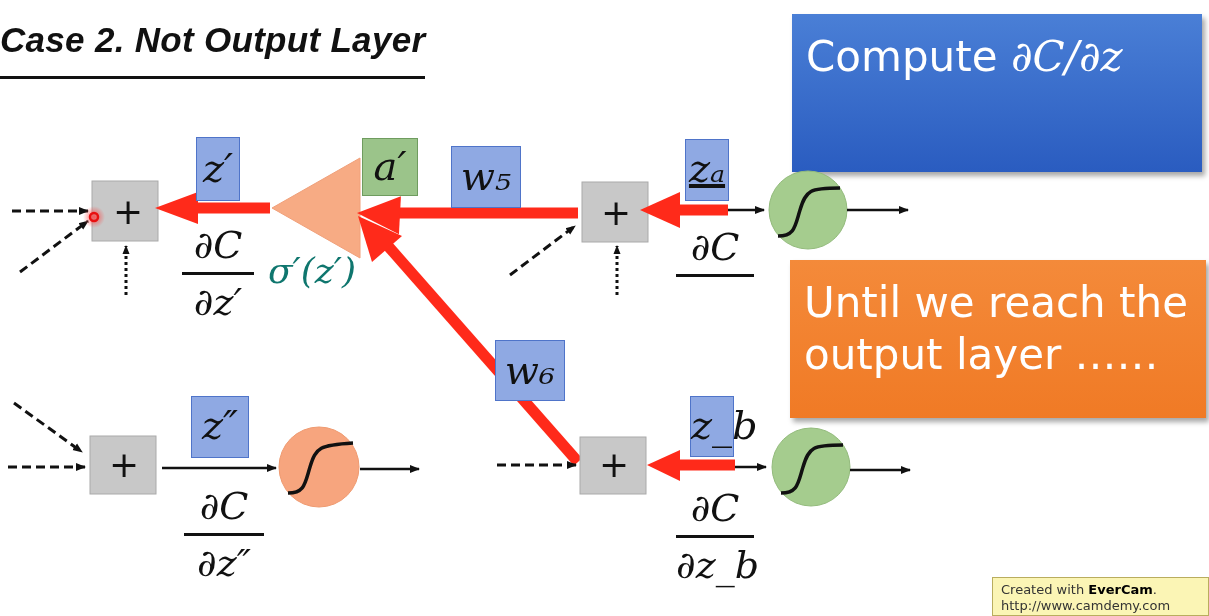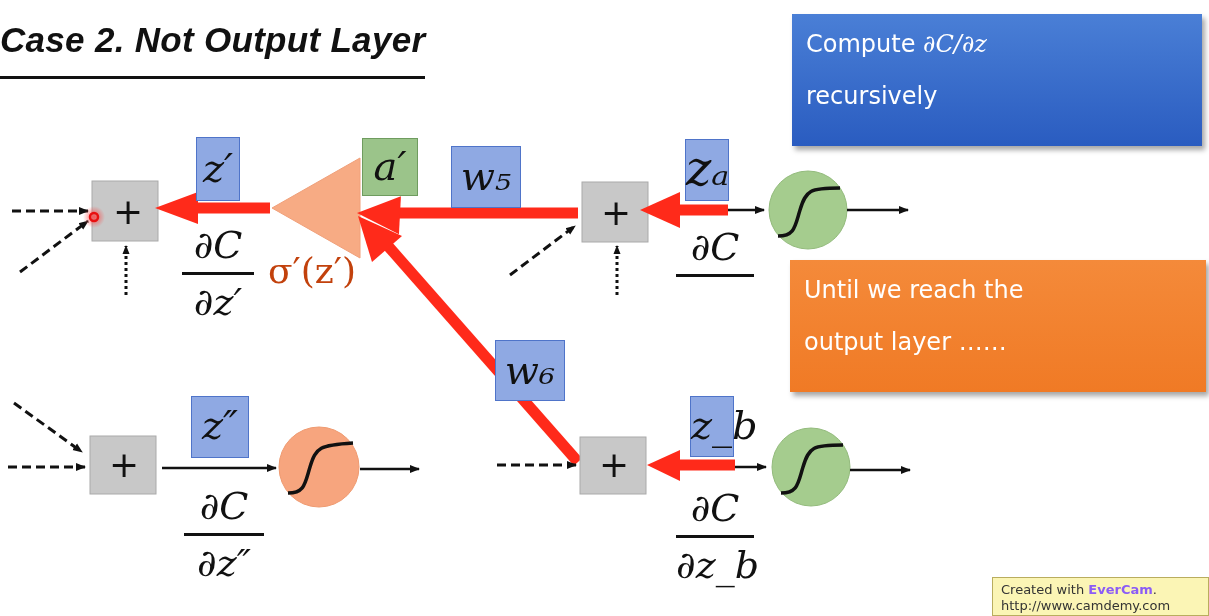--- a/index.html
+++ b/index.html
@@ -1,41 +1,40 @@
 <!DOCTYPE html>
 <html><head>
 <meta charset="utf-8">
 <style>
   html, body { margin:0; padding:0; background:#ffffff; }
   body { width:1209px; height:616px; position:relative; overflow:hidden; font-family:"DejaVu Serif", serif; }
   .title { position:absolute; left:0; top:18px; font-family:"Liberation Sans", sans-serif; font-weight:bold; font-style:italic; font-size:35px; color:#111; border-bottom:3px solid #111; padding-bottom:14px; line-height:44px; letter-spacing:0.3px; }
-  .callout { position:absolute; color:#fff; font-family:"DejaVu Sans", sans-serif; font-size:24px; line-height:52px; padding:4px 14px; box-shadow:3px 4px 5px rgba(0,0,0,0.35); }
+  .callout { position:absolute; color:#fff; font-family:"DejaVu Sans", sans-serif; font-size:42px; line-height:52px; padding:17px 14px; box-shadow:3px 4px 5px rgba(0,0,0,0.35); }
   .callout.blue { left:792px; top:14px; width:382px; height:124px; background:linear-gradient(#4a7fd6,#2a5cc0); }
   .callout.orange { left:790px; top:260px; width:388px; height:124px; background:linear-gradient(#f48a3a,#f07a25); }
   .callout .math { font-family:"DejaVu Serif", serif; font-style:italic; }
   svg { position:absolute; left:0; top:0; }
   .lbl { position:absolute; font-family:"DejaVu Serif", serif; font-style:italic; color:#111; text-align:center; }
   .box-blue { background:#8fa9e3; border:1px solid #4f74c9; }
   .box-green { background:#9bc48a; border:1px solid #6f9c5f; }
   .frac { position:absolute; font-family:"DejaVu Serif", serif; font-style:italic; font-size:38px; color:#111; text-align:center; }
   .frac .num { display:block; line-height:46px; }
   .frac .bar { display:block; height:3px; background:#111; margin:4px 0; }
   .frac .den { display:block; line-height:46px; }
-  .sigma { position:absolute; font-family:"DejaVu Serif", serif; color:#c2410c; font-size:36px; }
+  .sigma { position:absolute; font-family:"DejaVu Serif", serif; font-style:italic; color:#0f766e; font-size:36px; }
   .watermark { position:absolute; left:992px; top:577px; width:217px; height:39px; background:#fbf5b5; border:1px solid #b9ad5e; font-family:"DejaVu Sans", sans-serif; font-size:13px; color:#333; padding:4px 8px; box-sizing:border-box; line-height:16px; }
-  .watermark b { color:#8b5cf6; }
+  .watermark b { color:#000000; }
 </style>
 </head>
 <body>
 
 <div class="title">Case 2. Not Output Layer</div>
 
 <div class="callout blue">
   <span>Compute </span><span class="math">∂C/∂z</span><br>
-  <span>recursively</span>
 </div>
 
 <div class="callout orange">
   <span>Until we reach the</span><br>
   <span>output layer ……</span>
 </div>
 
 <svg width="1209" height="616">
   <defs>
     <marker id="ah" markerWidth="10" markerHeight="10" refX="9" refY="5" orient="auto" markerUnits="userSpaceOnUse">
@@ -112,21 +111,21 @@
   <text x="124" y="477" font-family="DejaVu Sans, sans-serif" font-size="36" text-anchor="middle" fill="#111">+</text>
   <line x1="162" y1="468" x2="276" y2="468" stroke="#111" stroke-width="2.5" marker-end="url(#ah)"></line>
   <circle cx="319" cy="467" r="40" fill="#f7a57e" stroke="#ef9a70"></circle>
   <path d="M288,493 C305,493 305,483 310,467 C316,447 320,445 353,443" fill="none" stroke="#111" stroke-width="3.5"></path>
   <line x1="360" y1="469" x2="419" y2="469" stroke="#111" stroke-width="2.5" marker-end="url(#ah)"></line>
 </svg>
 
 <div class="lbl box-blue" style="left:196px;top:137px;width:42px;height:62px;font-size:40px;line-height:60px;">z′</div>
 <div class="lbl box-green" style="left:362px;top:138px;width:54px;height:56px;font-size:40px;line-height:54px;">a′</div>
 <div class="lbl box-blue" style="left:451px;top:146px;width:68px;height:60px;font-size:40px;line-height:58px;">w₅</div>
-<div class="lbl box-blue" style="left:685px;top:139px;width:42px;height:60px;font-size:48px;line-height:56px;">zₐ</div>
+<div class="lbl box-blue" style="left:685px;top:139px;width:42px;height:60px;font-size:40px;line-height:56px;text-decoration:underline;">zₐ</div>
 <div class="lbl box-blue" style="left:451px;top:340px;width:68px;height:59px;font-size:40px;line-height:58px;margin-left:44px;">w₆</div>
 <div class="lbl box-blue" style="left:690px;top:396px;width:42px;height:59px;font-size:40px;line-height:56px;">z_b</div>
 <div class="lbl box-blue" style="left:191px;top:396px;width:56px;height:60px;font-size:40px;line-height:56px;">z″</div>
 
 <div class="sigma" style="left:268px;top:250px;">σ′(z′)</div>
 
 <div class="frac" style="left:182px;top:222px;width:72px;">
   <span class="num">∂C</span>
   <span class="bar"></span>
   <span class="den">∂z′</span>

